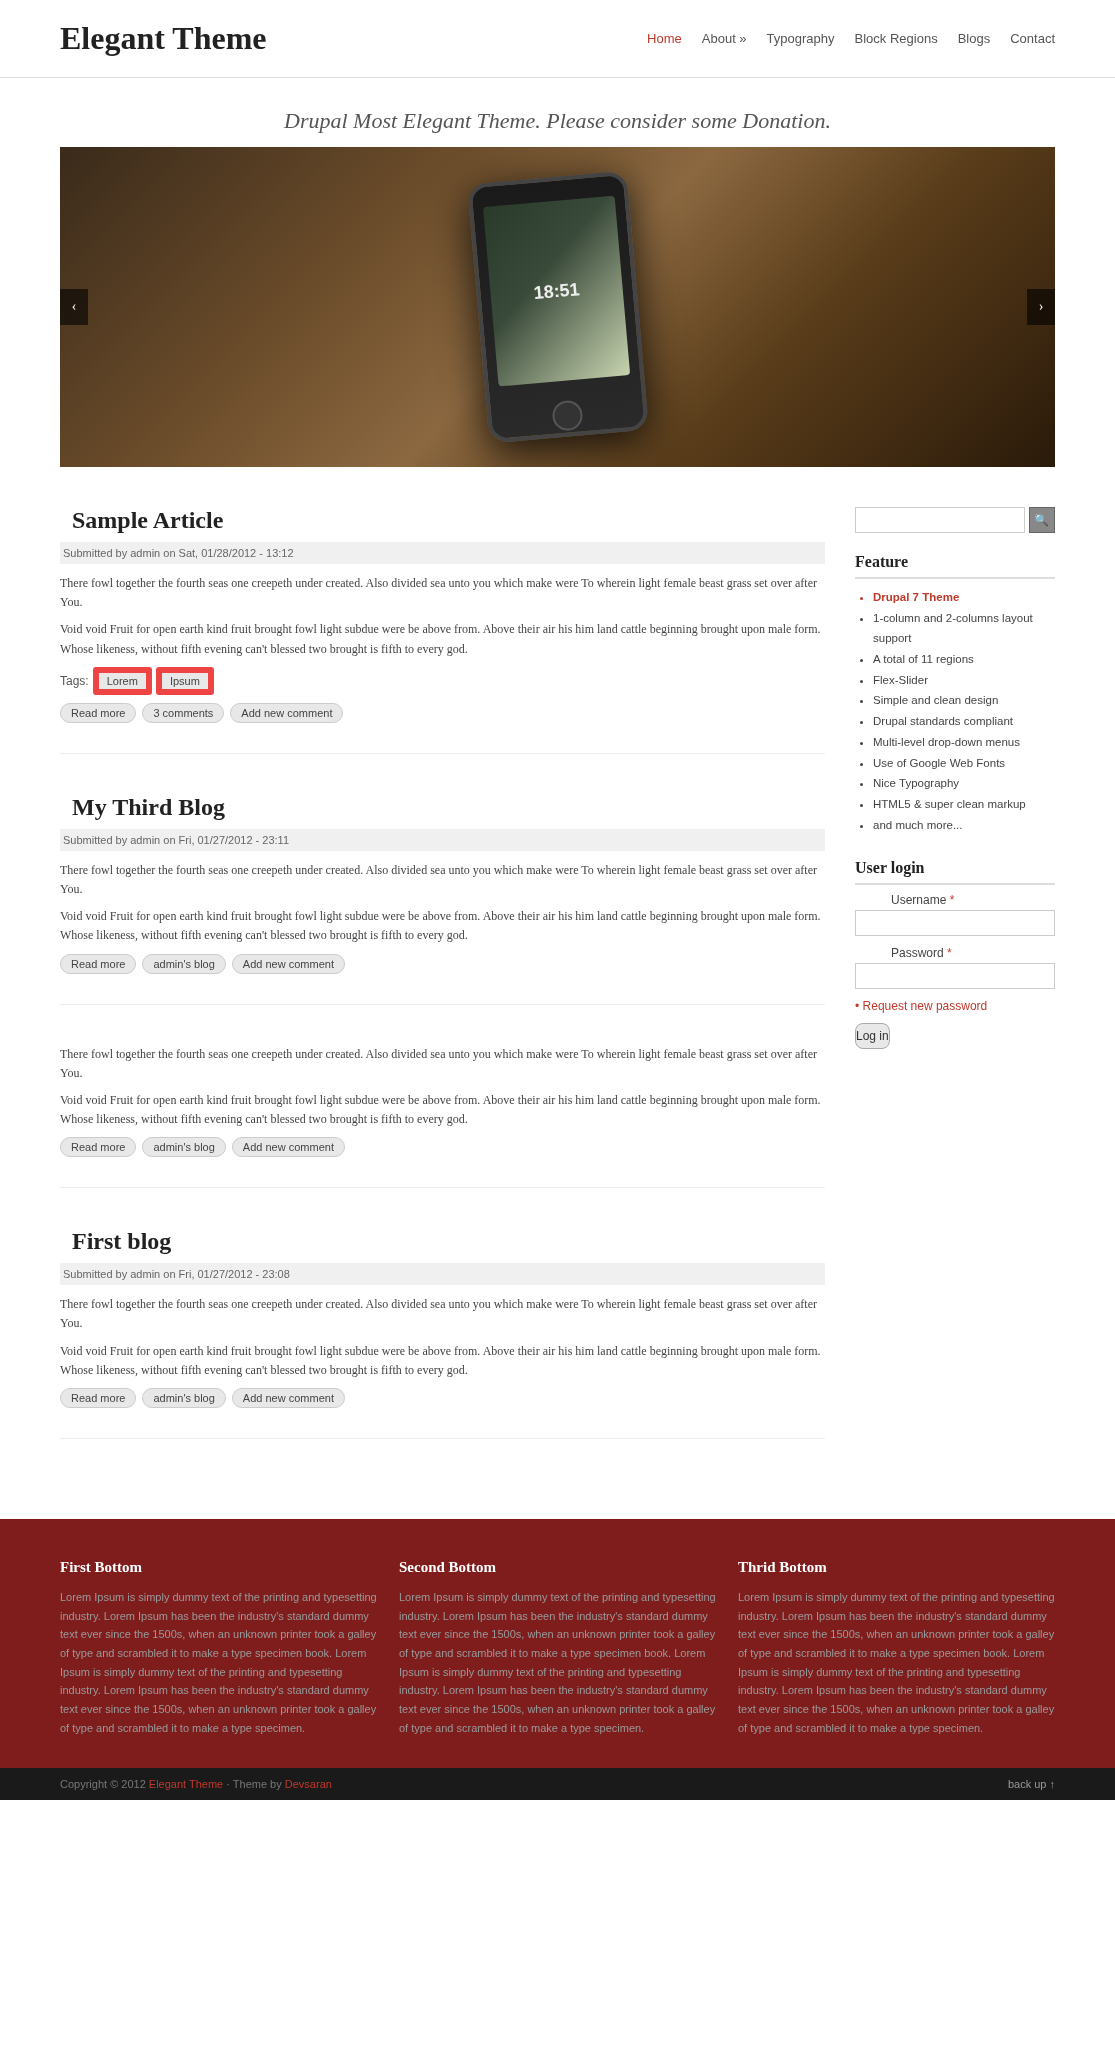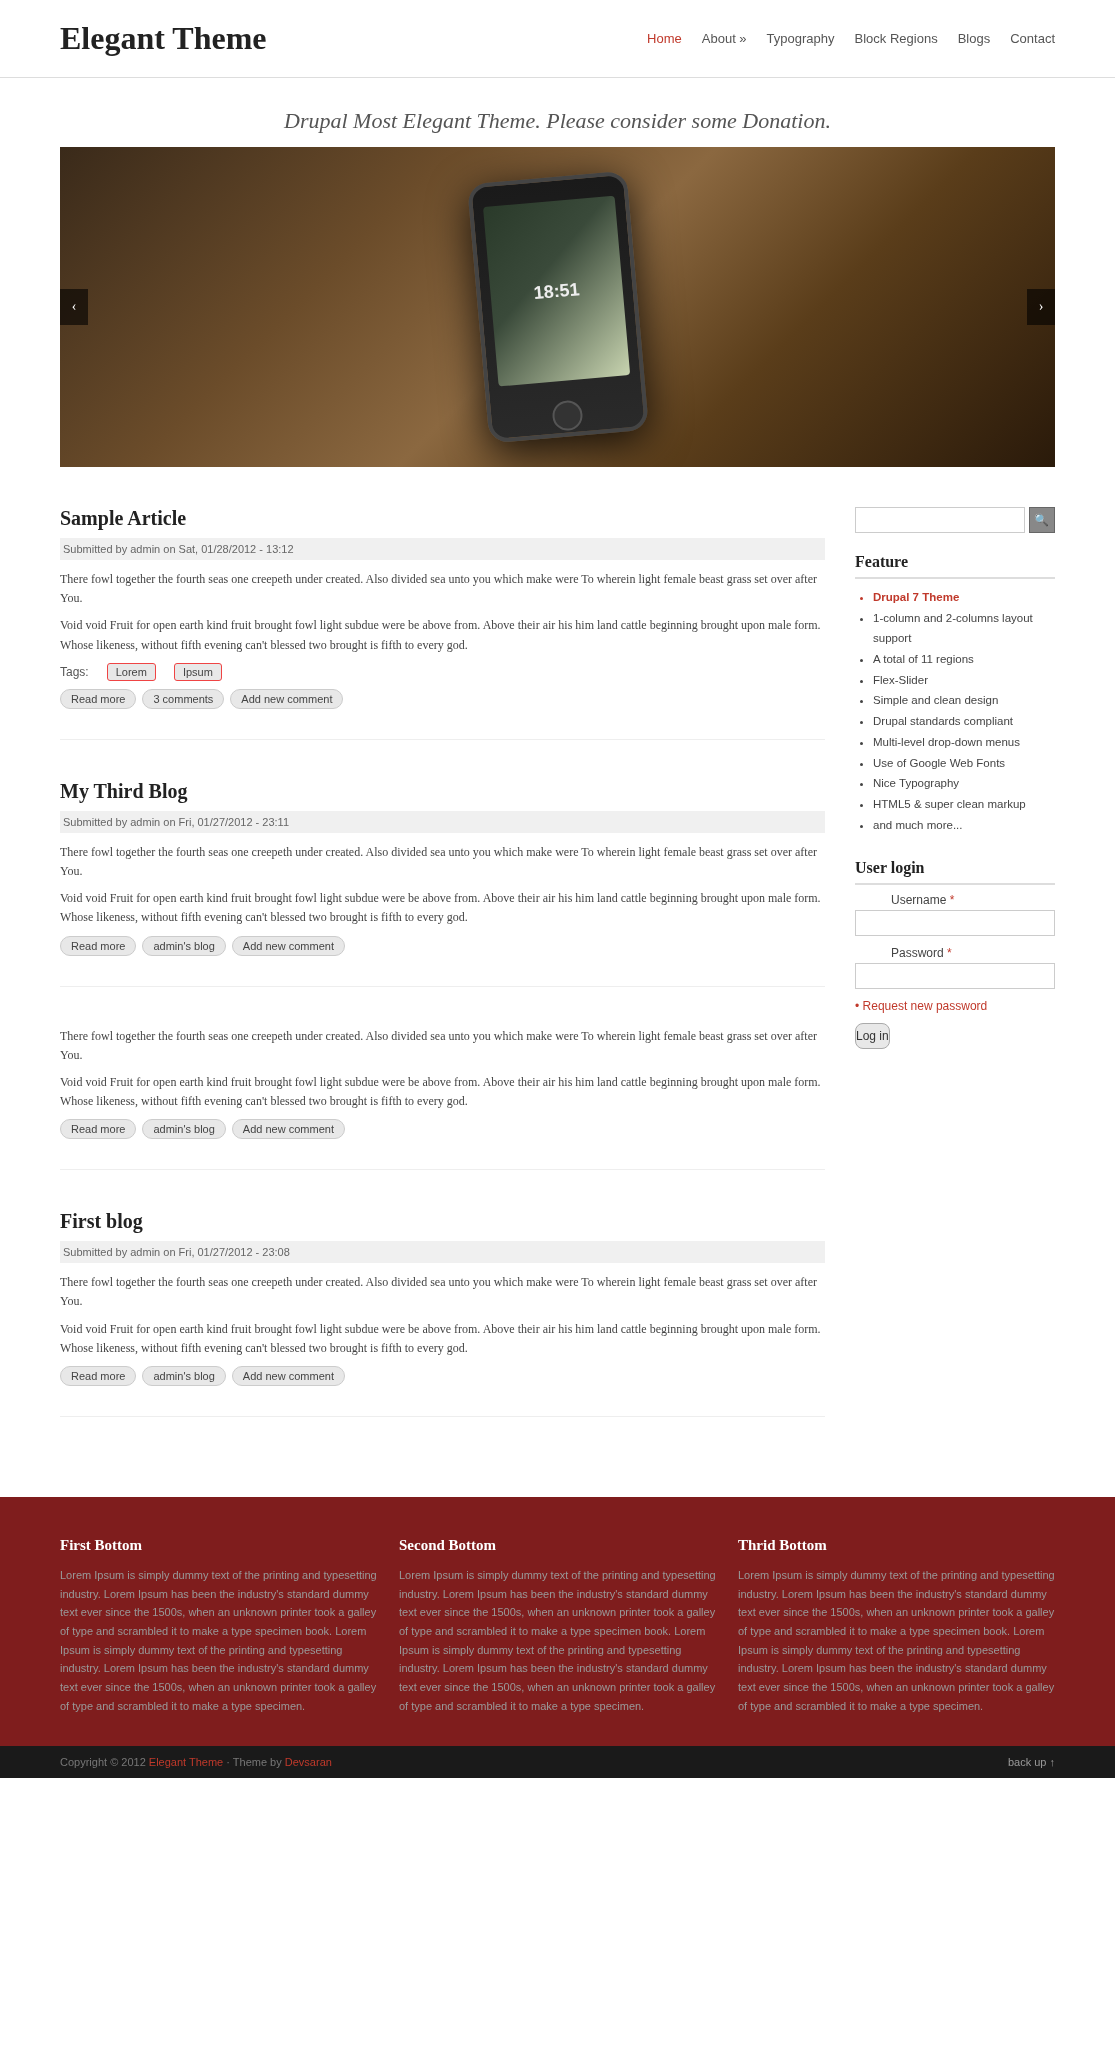--- a/index.html
+++ b/index.html
@@ -115,58 +115,59 @@
     .main-content { flex: 1; }
     .sidebar { width: 200px; flex-shrink: 0; }
 
     
     .article {
       margin-bottom: 40px;
       padding-bottom: 30px;
       border-bottom: 1px solid #eee;
     }
     .article-title {
-      font-size: 20px;
+      font-size: 24px;
       font-weight: bold;
       color: #222;
       margin-bottom: 8px;
+      margin-left: 12px;
     }
     .article-meta {
       background: #f0f0f0;
       padding: 5px 3px;
       font-size: 11px;
       color: #666;
       margin-bottom: 10px;
       font-family: Arial, sans-serif;
     }
     .article-body {
       font-size: 12px;
       color: #444;
       line-height: 1.6;
       margin-bottom: 8px;
     }
     .article-tags {
       display: flex;
       align-items: center;
-      gap: 18px;
+      gap: 4px;
       margin-bottom: 8px;
       font-size: 12px;
       color: #555;
       font-family: Arial, sans-serif;
     }
     .tag-label {
       color: #555;
     }
     .tag-item {
       background: #e8e8e8;
       padding: 2px 8px;
       border-radius: 3px;
       font-size: 11px;
       color: #444;
-      border: 1px solid #ef4444;
+      border: 6px solid #ef4444;
     }
     .article-links {
       display: flex;
       gap: 6px;
       flex-wrap: wrap;
     }
     .article-link {
       background: #e8e8e8;
       padding: 3px 10px;
       font-size: 11px;

